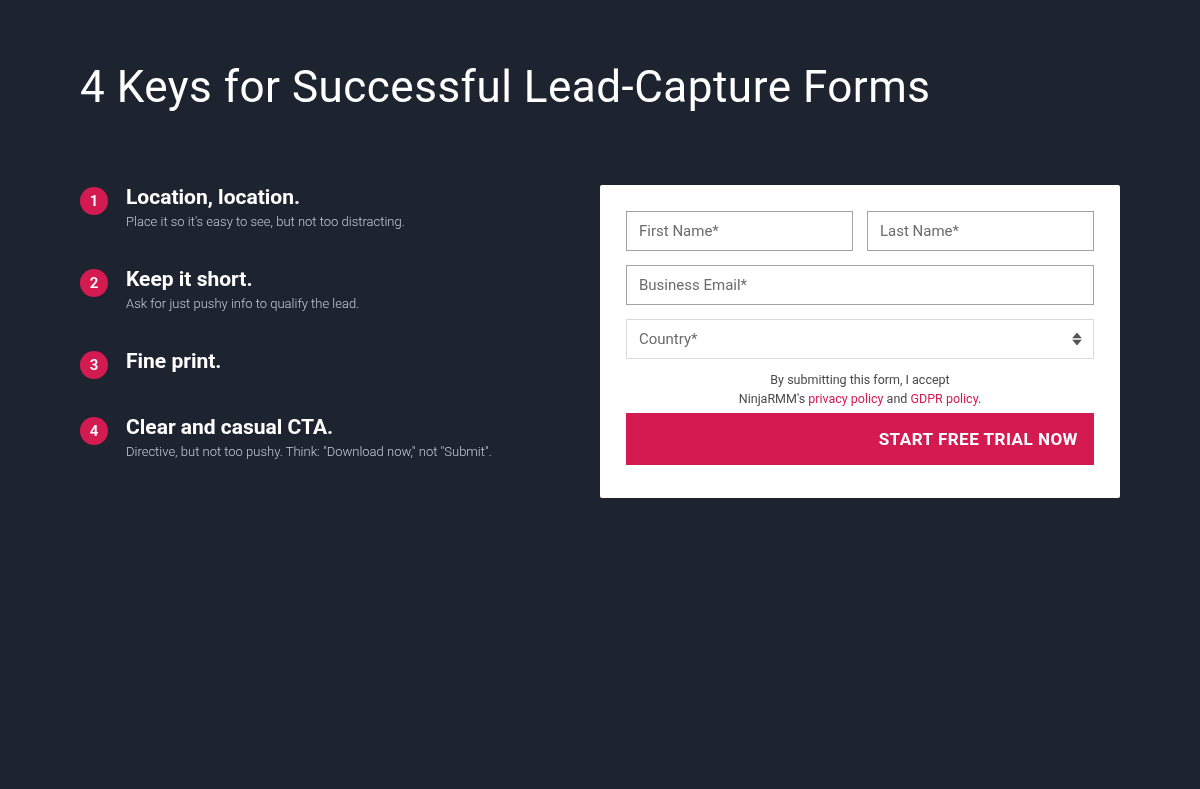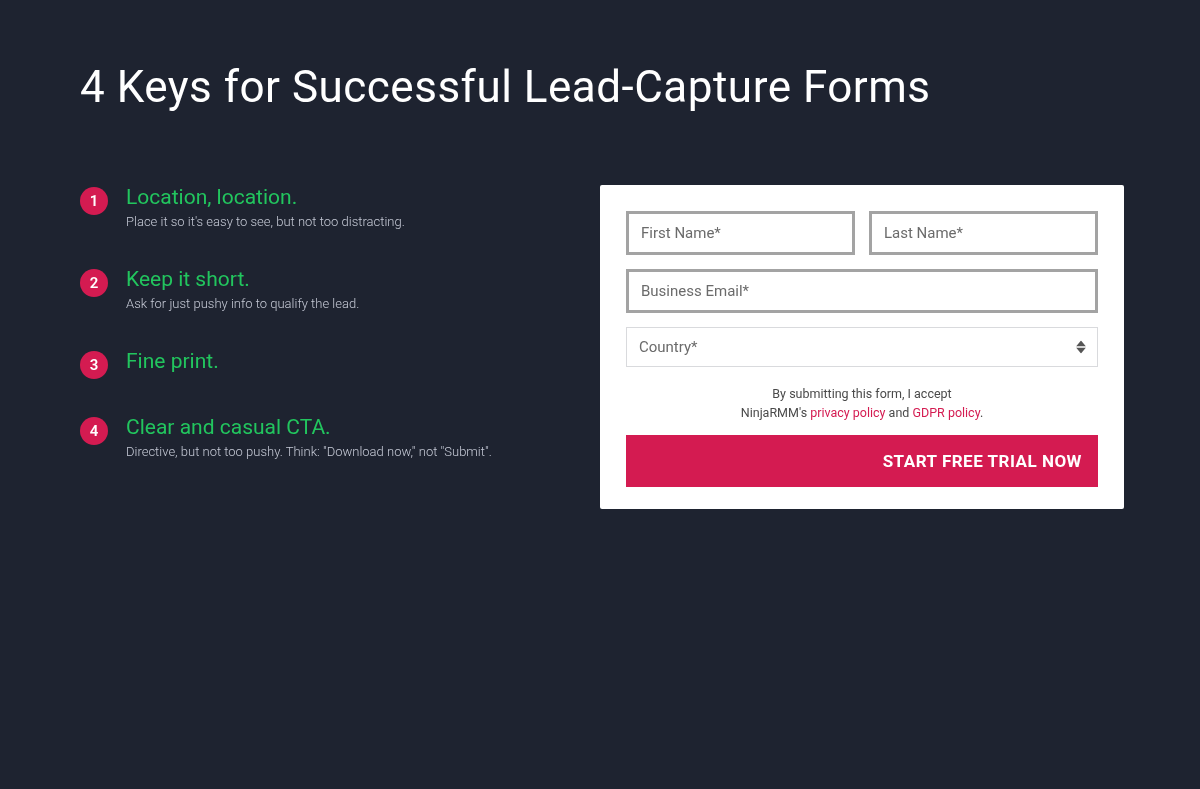--- a/index.html
+++ b/index.html
@@ -49,22 +49,22 @@
       justify-content: center;
       font-size: 15px;
       font-weight: 600;
       margin-top: 2px;
     }
     .key-text {
       flex: 1;
     }
     .key-title {
       font-size: 21px;
-      font-weight: 400;
-      color: #22c55e;
+      font-weight: 700;
+      color: #ffffff;
       margin-bottom: 4px;
     }
     .key-desc {
       font-size: 13px;
       font-weight: 300;
       color: #c6cad6;
       line-height: 1.4;
     }
     .form-card {
       flex: 0 0 520px;
@@ -73,32 +73,32 @@
       border-radius: 2px;
     }
     .row {
       display: flex;
       gap: 14px;
       margin-bottom: 14px;
     }
     .field {
       flex: 1;
       padding: 10px 12px;
-      border: 3px solid #a3a3a3;
+      border: 1px solid #a3a3a3;
       font-size: 15px;
       color: #555;
       background: #fff;
       font-family: inherit;
     }
     .field::placeholder {
       color: #6b6b6b;
     }
     .select-wrap {
       position: relative;
-      margin-bottom: 18px;
+      margin-bottom: 12px;
     }
     .select {
       width: 100%;
       padding: 10px 36px 10px 12px;
       border: 1px solid #d9dadd;
       font-size: 15px;
       color: #6b6b6b;
       background: #fff;
       appearance: none;
       -webkit-appearance: none;
@@ -115,21 +115,21 @@
       gap: 1px;
     }
     .select-arrows svg {
       display: block;
     }
     .disclaimer {
       text-align: center;
       font-size: 12.5px;
       color: #4a4a4a;
       line-height: 1.5;
-      margin-bottom: 12px;
+      margin-bottom: 4px;
     }
     .disclaimer a {
       color: #d41b51;
       text-decoration: none;
     }
     .cta {
       width: 100%;
       padding: 16px;
       background: #d41b51;
       color: #ffffff;

